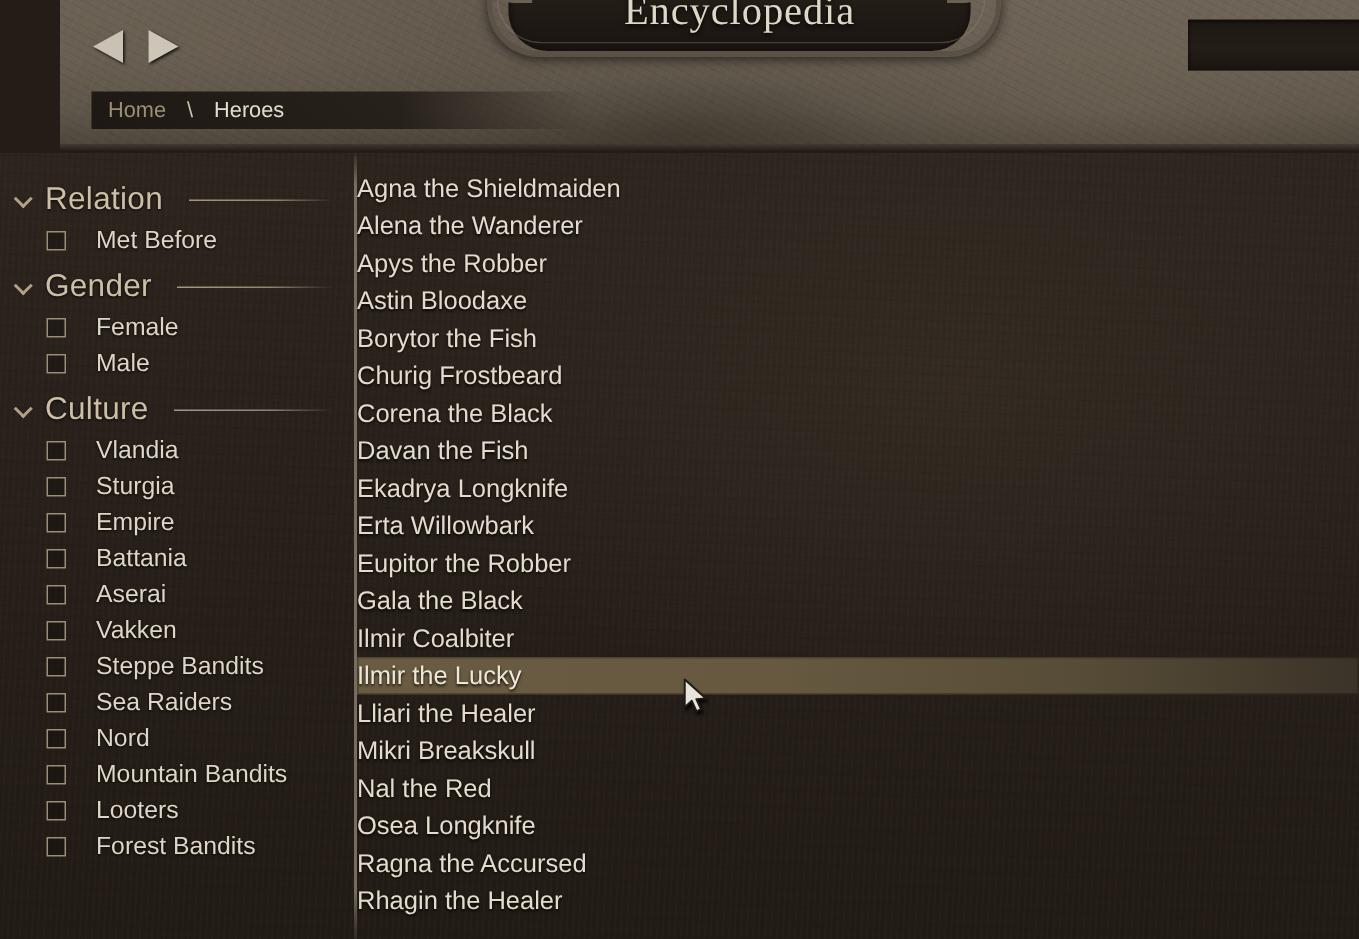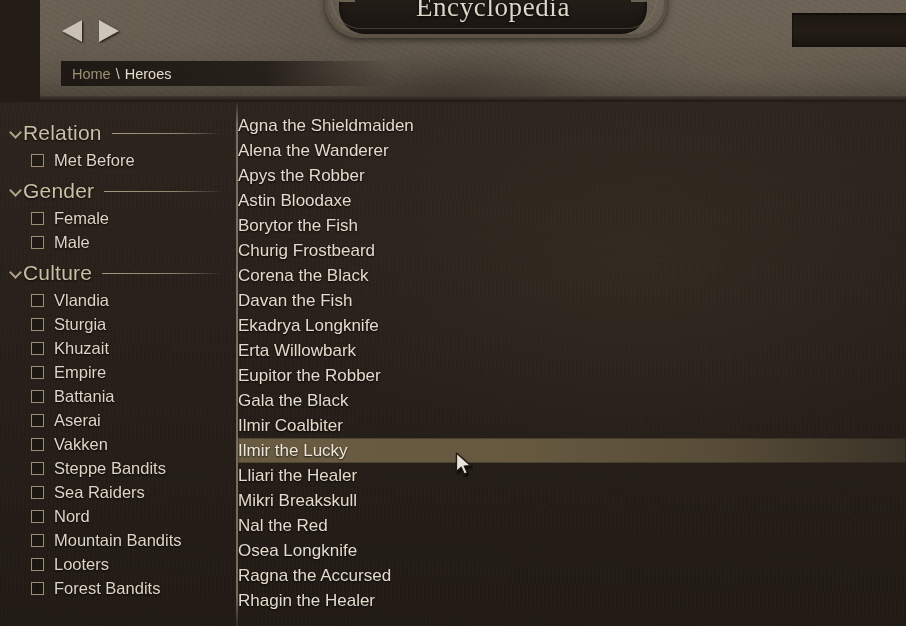--- a/index.html
+++ b/index.html
@@ -80,21 +80,21 @@
     position:absolute;left:0;right:0;top:50px;text-align:center;
     font-family:"Liberation Serif", serif;
     font-size:27px;color:#ded6c6;letter-spacing:.6px;
     text-shadow:0 1px 3px rgba(0,0,0,.9);
   }
 
   
   .breadcrumb{
     position:absolute;left:21px;top:61px;width:330px;height:25px;
     background:linear-gradient(90deg,rgba(25,20,16,.93) 0%, rgba(32,26,21,.88) 62%, rgba(40,34,27,0) 100%);
-    display:flex;align-items:center;padding-left:11px;box-sizing:border-box;gap:5px;
+    display:flex;align-items:center;padding-left:11px;box-sizing:border-box;gap:14px;
     font-size:14.5px;z-index:6;
   }
   .bc-home{color:#9c8f76;cursor:pointer;}
   .bc-sep{color:#cdc4b2;}
   .bc-cur{color:#e4dccd;cursor:pointer;}
 
   
   .searchbox{
     position:absolute;left:752px;top:13px;width:166px;height:34px;
     background:linear-gradient(180deg,#1d1712 0%,#241d17 55%,#1a1410 100%);
@@ -133,41 +133,41 @@
     z-index:4;
   }
 
   
   .sidebar{
     position:absolute;left:0;top:0;width:236px;height:524px;
     overflow:hidden;z-index:3;padding-top:16px;box-sizing:border-box;
   }
   .fgroup{margin-bottom:4px;}
   .fgroup-head{
-    display:flex;align-items:center;gap:1px;
+    display:flex;align-items:center;gap:8px;
     height:30px;padding-left:11px;cursor:pointer;
   }
   .chev{
     width:11px;height:11px;flex:0 0 auto;position:relative;
   }
   .chev:before{
     content:"";position:absolute;left:0;top:0px;width:7px;height:7px;
     border-right:2px solid #b1a389;border-bottom:2px solid #b1a389;
     transform:rotate(45deg);
   }
   .fgroup-label{
     font-size:21px;color:#cbbfa6;letter-spacing:.2px;
     text-shadow:0 1px 2px rgba(0,0,0,.8);white-space:nowrap;
   }
   .fgroup-line{
     flex:1 1 auto;height:1px;margin:0 14px 0 9px;
     background:linear-gradient(90deg, rgba(185,172,146,.85) 0%, rgba(185,172,146,.70) 60%, rgba(185,172,146,0) 100%);
   }
   .fopt{
-    display:flex;align-items:center;gap:10px;
+    display:flex;align-items:center;gap:20px;
     height:24px;padding-left:31px;cursor:pointer;
   }
   .cbox{
     width:13px;height:13px;flex:0 0 auto;box-sizing:border-box;
     border:1.5px solid #9b8e74;background:rgba(0,0,0,.22);
     position:relative;
   }
   .fopt-label{
     font-size:16.5px;color:#ddd5c6;white-space:nowrap;
     text-shadow:0 1px 2px rgba(0,0,0,.8);
@@ -279,24 +279,20 @@
           <div class="fopt">
             <span class="cbox"></span>
             <span class="fopt-label">Vlandia</span>
           </div>
           <div class="fopt">
             <span class="cbox"></span>
             <span class="fopt-label">Sturgia</span>
           </div>
           <div class="fopt">
             <span class="cbox"></span>
-            <span class="fopt-label">Khuzait</span>
-          </div>
-          <div class="fopt">
-            <span class="cbox"></span>
             <span class="fopt-label">Empire</span>
           </div>
           <div class="fopt">
             <span class="cbox"></span>
             <span class="fopt-label">Battania</span>
           </div>
           <div class="fopt">
             <span class="cbox"></span>
             <span class="fopt-label">Aserai</span>
           </div>

